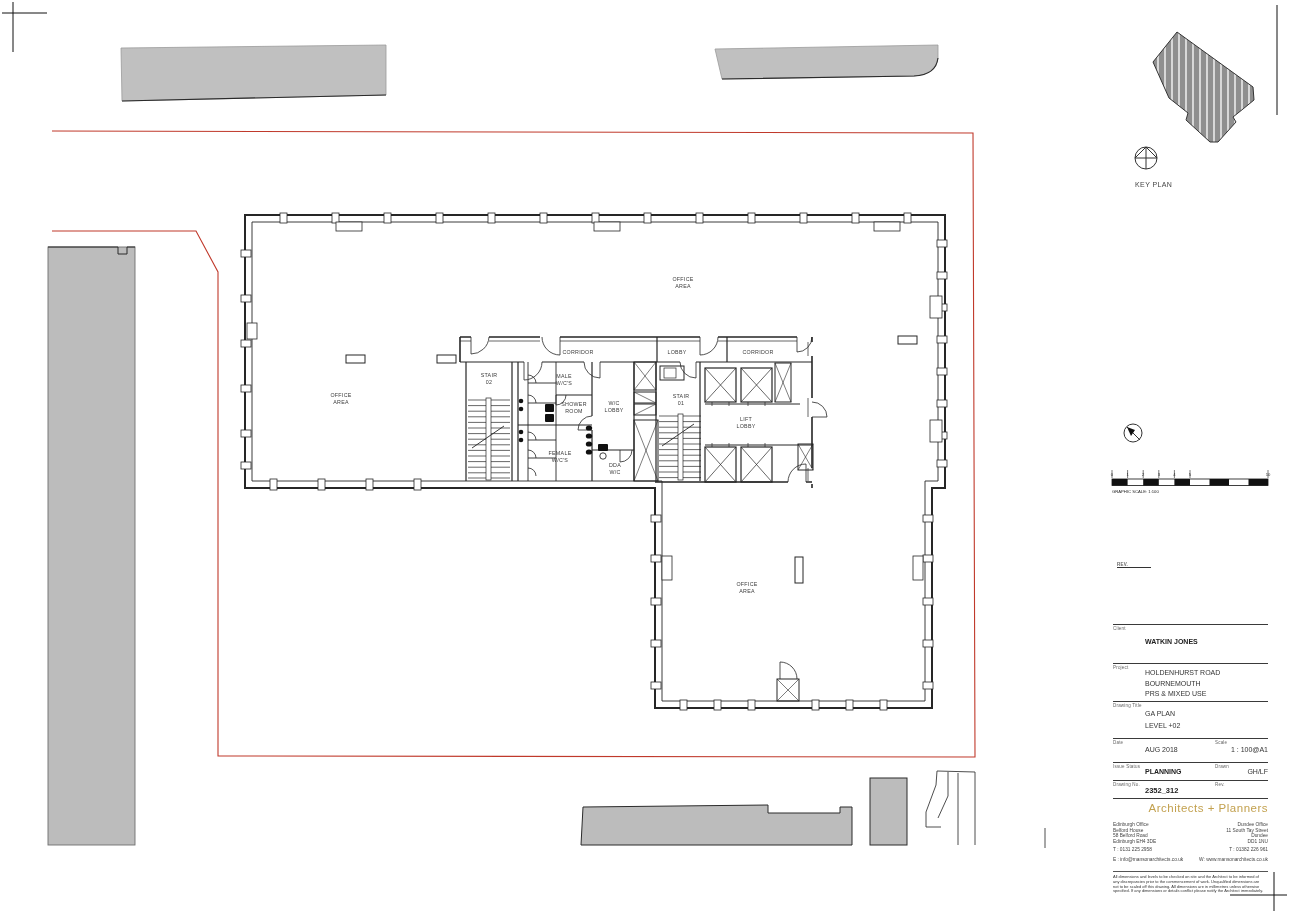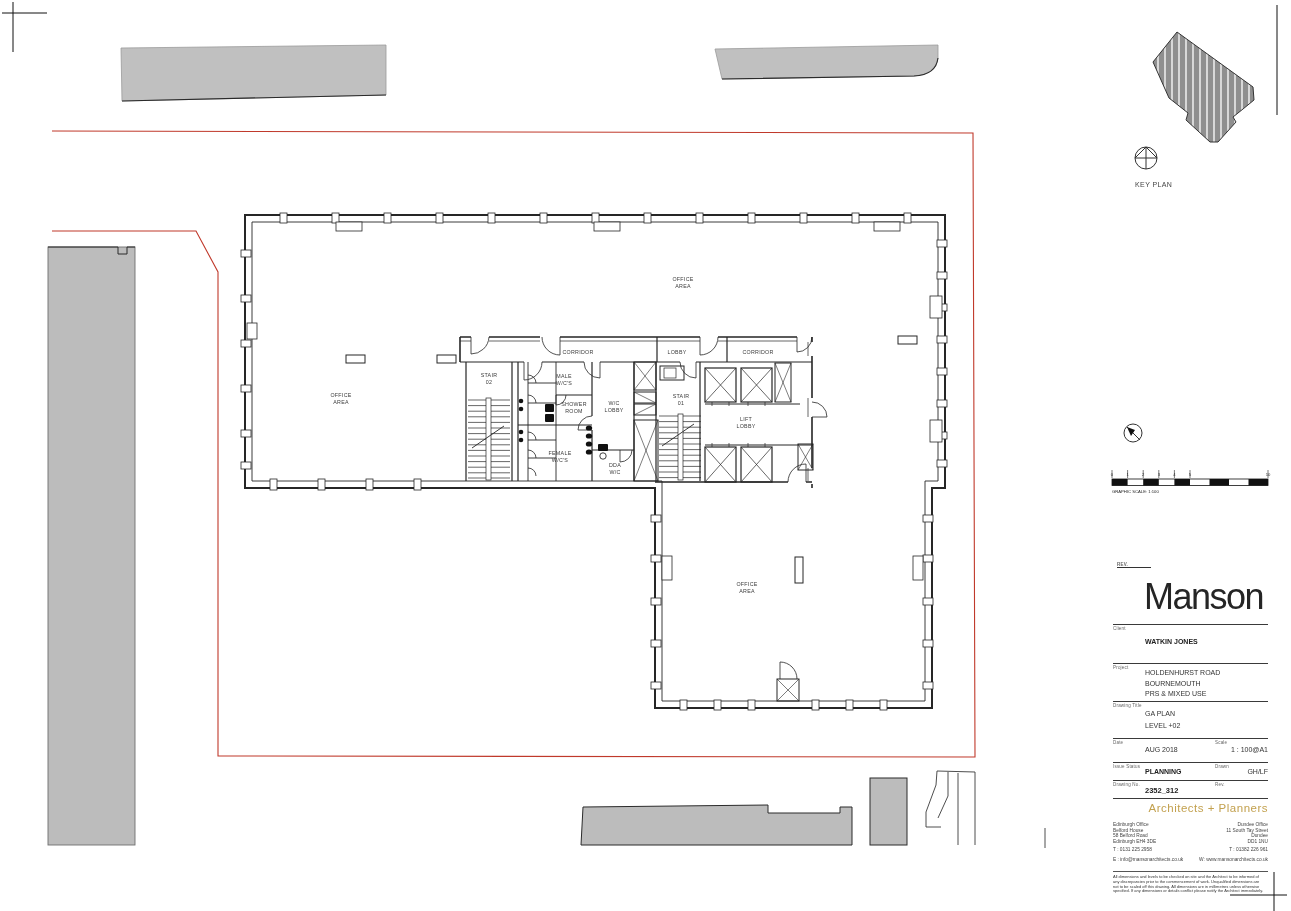--- a/index.html
+++ b/index.html
@@ -302,21 +302,20 @@
       <rect x="1209.5" y="479" width="19.5" height="6.5"></rect>
       <rect x="1248.5" y="479" width="19.5" height="6.5"></rect>
     </g>
     <text x="1112" y="493" font-size="4.2" fill="#222">GRAPHIC SCALE: 1:100</text>
   </g>
 </svg>
 
 <div class="tb">
   <div class="abs lab" style="left:17px;top:6px;width:34px;border-bottom:.6px solid #333;font-weight:bold">REV.</div>
 
-  <div class="abs logo" style="left:44px;top:20px">Manson</div>
 
   <div class="rule" style="top:68px"></div>
   <div class="abs lab" style="left:13px;top:70px">Client</div>
   <div class="abs val bold" style="left:45px;top:82px">WATKIN JONES</div>
 
   <div class="rule" style="top:107px"></div>
   <div class="abs lab" style="left:13px;top:109px">Project</div>
   <div class="abs val" style="left:45px;top:113px">HOLDENHURST ROAD</div>
   <div class="abs val" style="left:45px;top:123.5px">BOURNEMOUTH</div>
   <div class="abs val" style="left:45px;top:134px">PRS &amp; MIXED USE</div>

